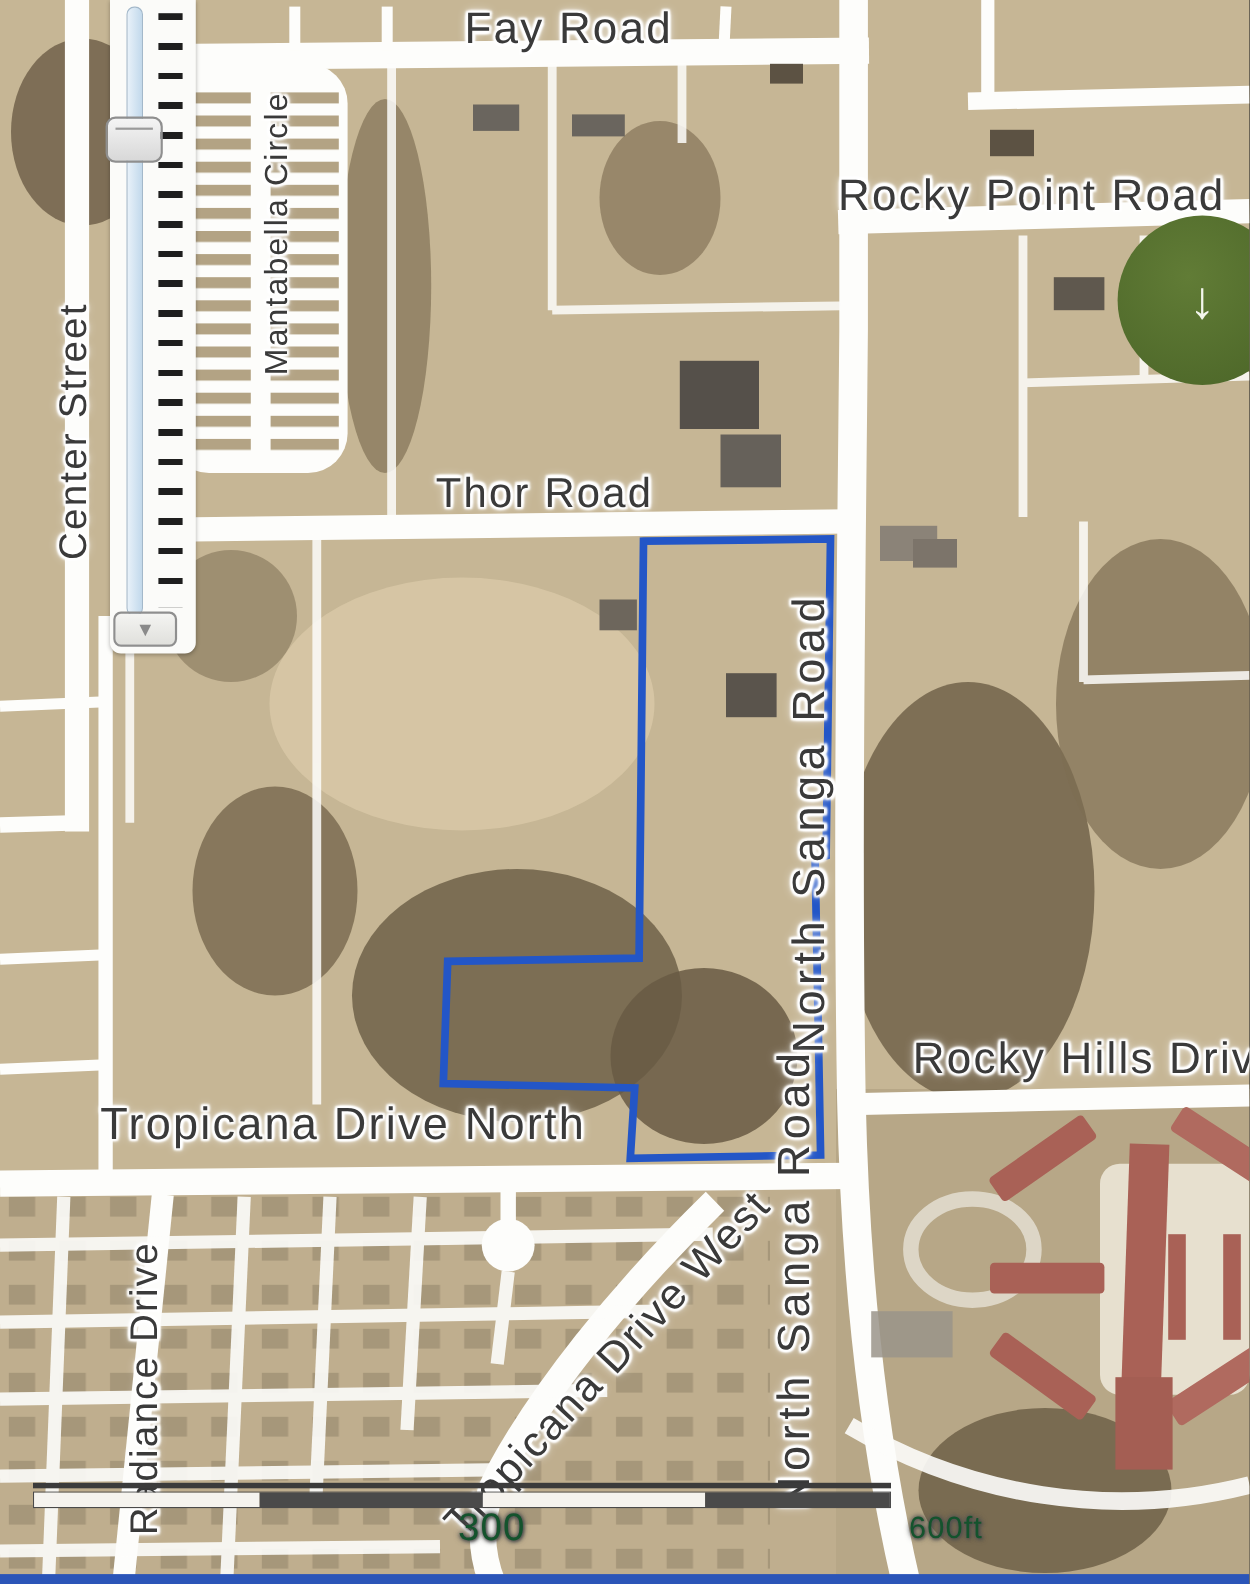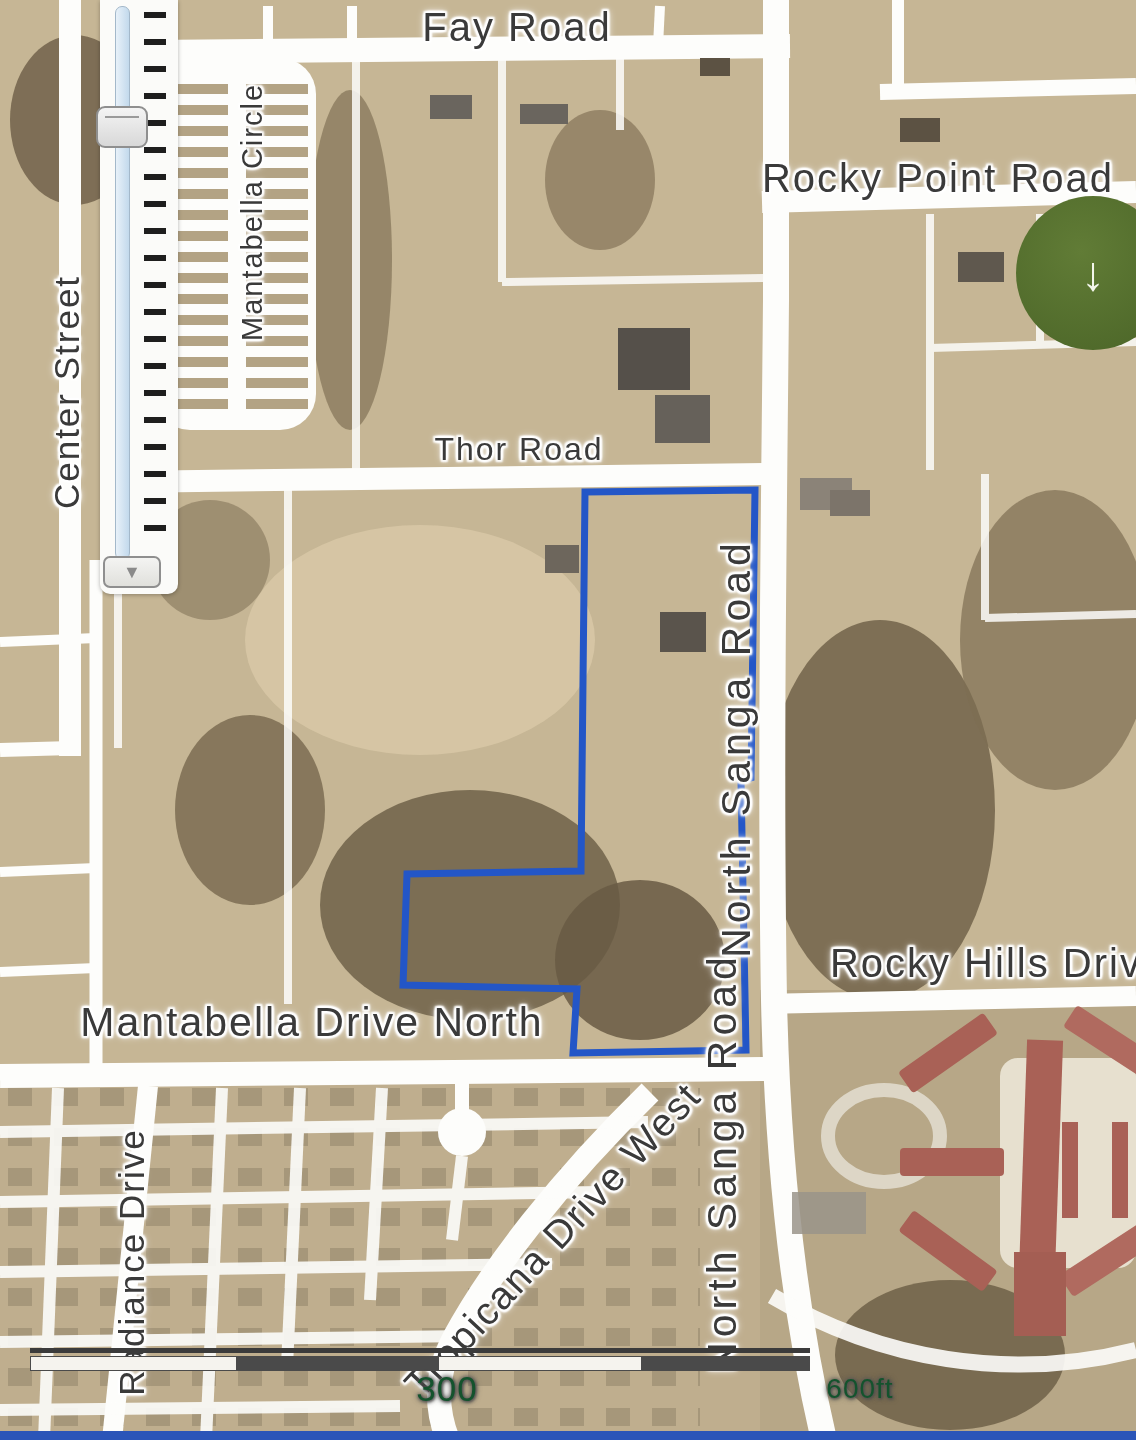--- a/index.html
+++ b/index.html
@@ -170,25 +170,25 @@
       <rect x="1014" y="1252" width="52" height="84" fill="#a45e53"></rect>
     </g>
 
     <polygon fill="none" stroke-width="7" stroke-linejoin="miter" points="585,492 755,490 751,778 741,781 746,1050 573,1053 577,989 403,985 407,874 581,871" style="stroke: rgb(35, 86, 199);"></polygon>
   </svg>
 
   <div class="road-label" style="left:517px;top:27px;font-size:40px;">Fay Road</div>
   <div class="road-label" style="left:938px;top:178px;font-size:40px;">Rocky Point Road</div>
   <div class="road-label rot-90" style="left:252px;top:212px;font-size:29px;">Mantabella Circle</div>
   <div class="road-label rot-90" style="left:67px;top:392px;font-size:35px;">Center Street</div>
-  <div class="road-label" style="left:519px;top:449px;font-size:32px;">Thor Road</div>
+  <div class="road-label" style="left:495px;top:449px;font-size:38px;">Thor Road</div>
   <div class="road-label rot-90" style="left:736px;top:748px;font-size:41px;letter-spacing:5px;">North Sanga Road</div>
   <div class="road-label rot-90" style="left:722px;top:1162px;font-size:41px;letter-spacing:5px;">North Sanga Road</div>
   <div class="road-label" style="left:998px;top:963px;font-size:40px;">Rocky Hills Drive</div>
-  <div class="road-label" style="left:312px;top:1022px;font-size:41px;">Mantabella Drive North</div>
+  <div class="road-label" style="left:312px;top:1022px;font-size:41px;">Tropicana Drive North</div>
   <div class="road-label rot-90" style="left:132px;top:1262px;font-size:35px;">Radiance Drive</div>
   <div class="road-label rot-diag" style="left:553px;top:1240px;font-size:39px;">Tropicana Drive West</div>
 
   <div class="zoom-slider">
     <div class="slider-groove"></div>
     <div class="slider-ticks"></div>
     <div class="slider-handle">
       <div class="handle-line"></div>
     </div>
     <div class="slider-down-btn">

